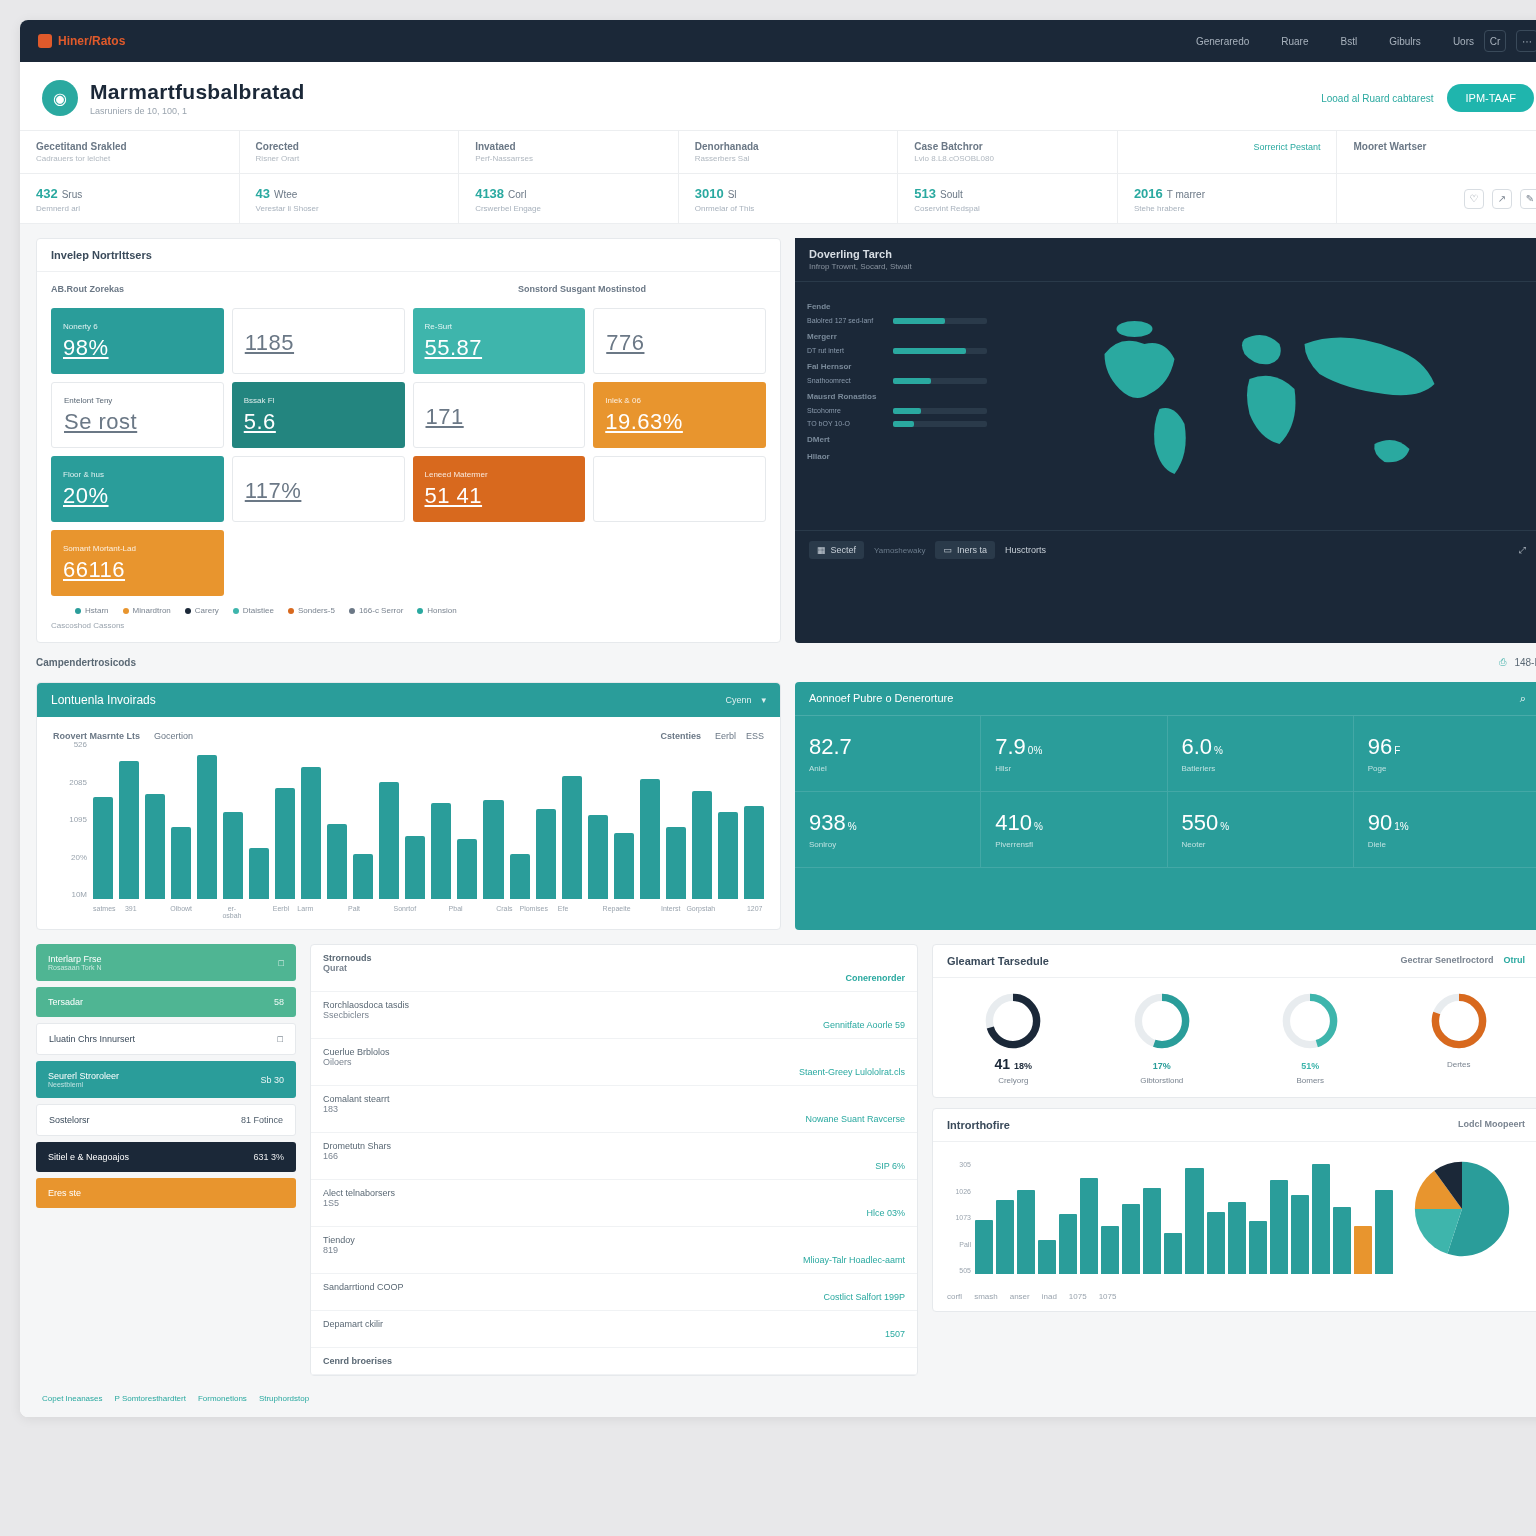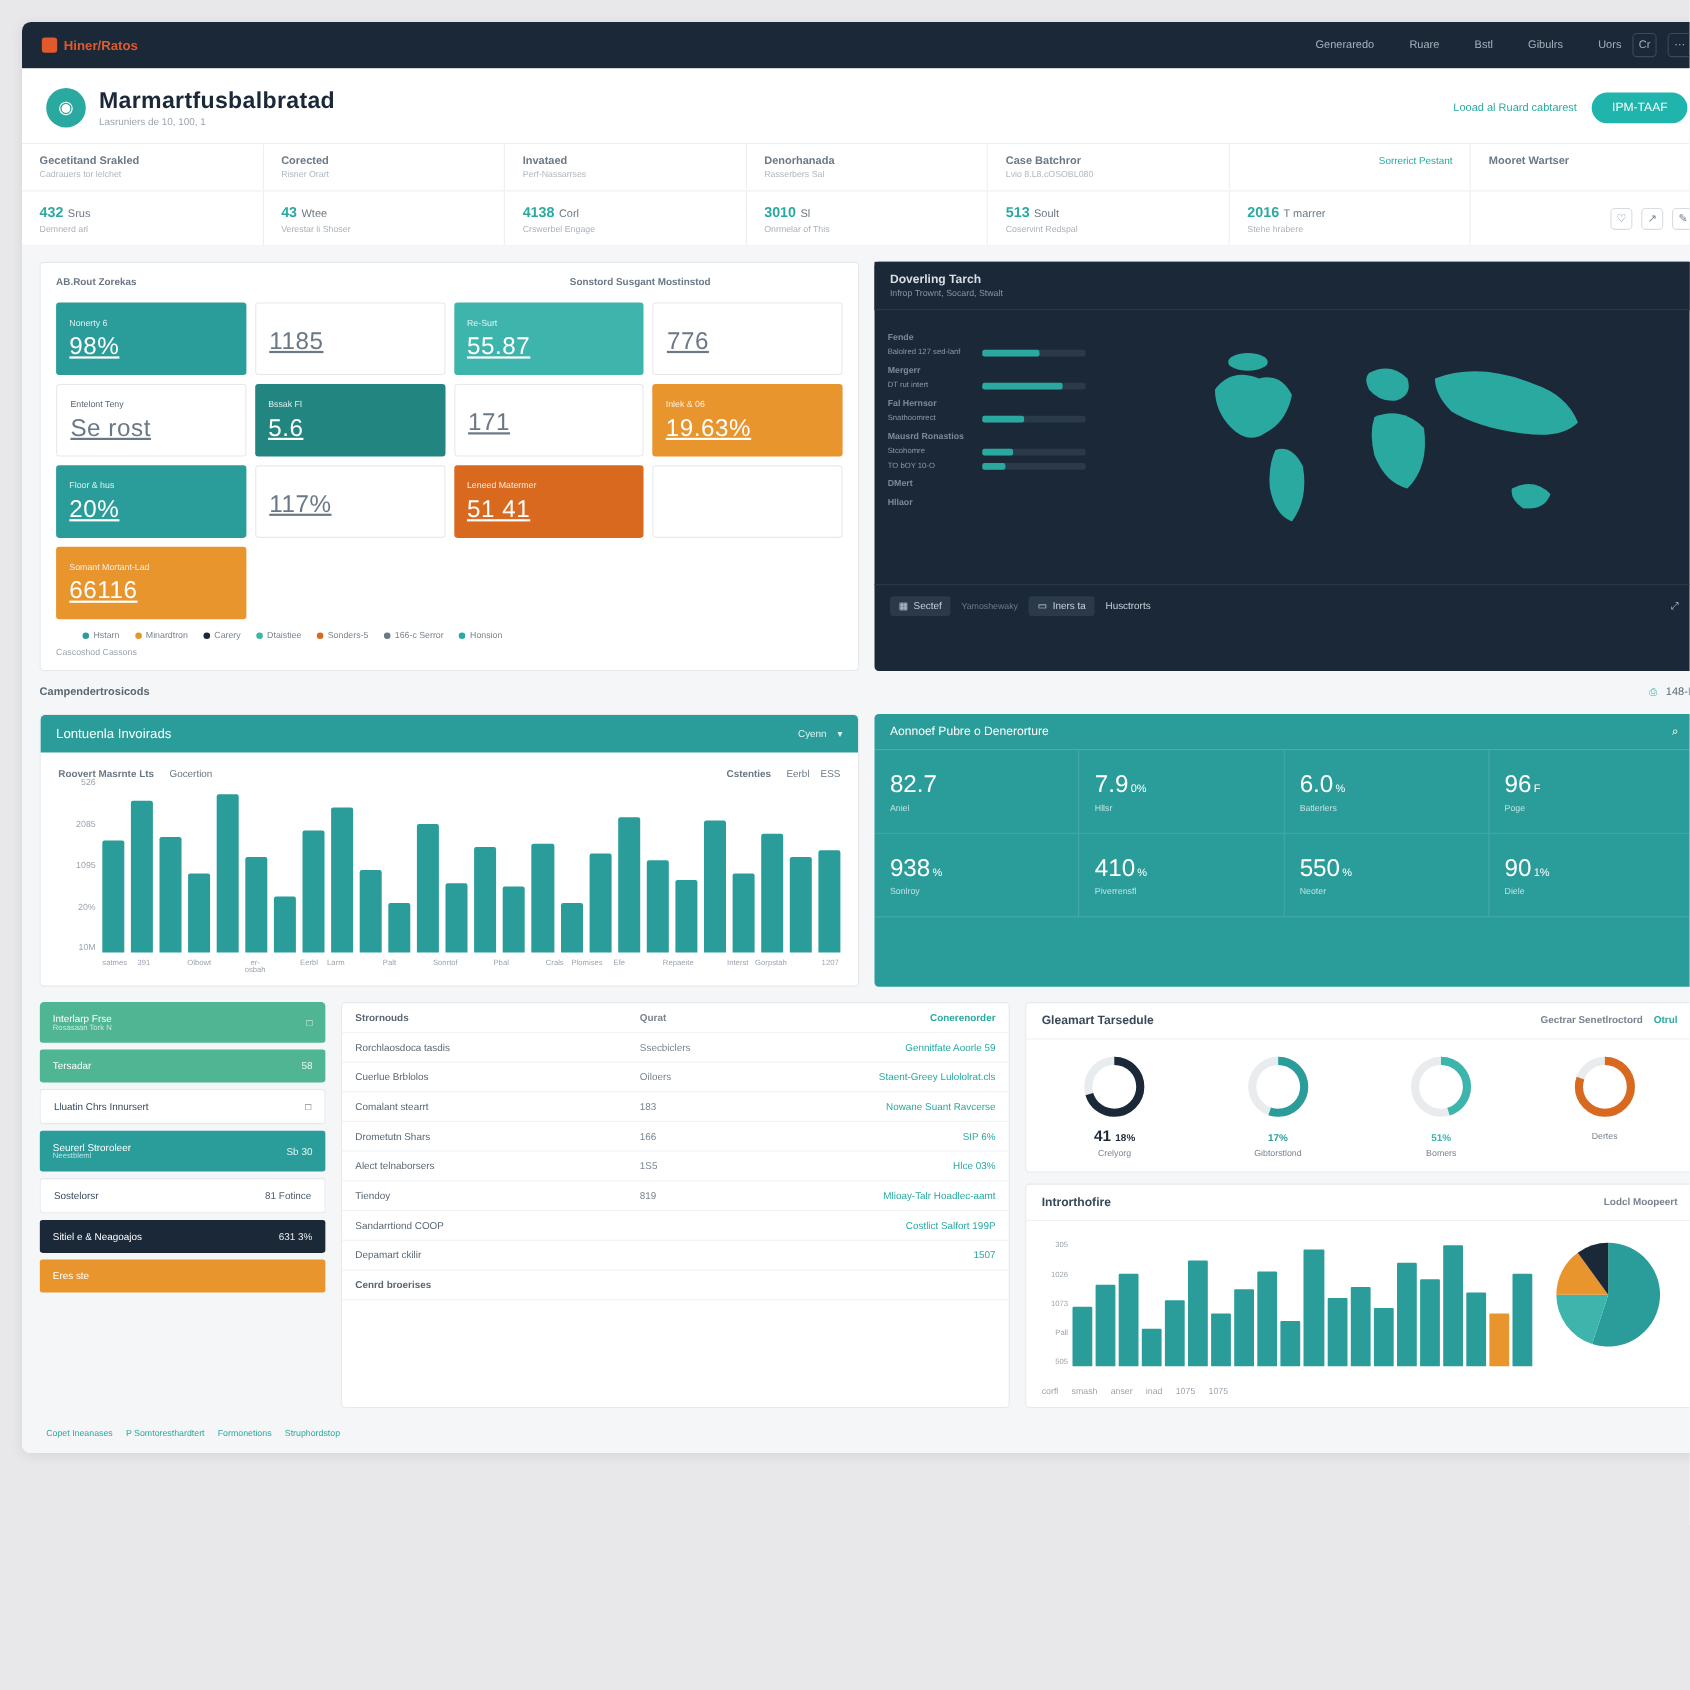--- a/index.html
+++ b/index.html
@@ -104,21 +104,21 @@
 .listcard .item { padding:10px 12px; font-size:9px; display:flex; align-items:center; margin-bottom:6px; border-radius:3px; color:#fff; }
 .listcard .item .il { flex:1; }
 .listcard .item .iv { font-size:9px; opacity:.9; }
 .listcard .item.green { background:#4fb593; }
 .listcard .item.teal { background:#2a9d9a; }
 .listcard .item.dark { background:#1b2838; }
 .listcard .item.orange { background:#e8952e; }
 .listcard .item.white { background:#fff; color:#3a4a5a; border:1px solid #e6e9ec; }
 
 .tbl { font-size:9px; }
-.tbl .tr { display:flex; padding:8px 12px; border-bottom:1px solid #f0f2f4; }
+.tbl .tr { display:flex; padding:8px 12px; border-bottom:1px solid #f0f2f4;flex-direction:column; }
 .tbl .tr .c1 { flex:2; color:#5a6874; } .tbl .tr .c2 { flex:1; color:#7a8490; } .tbl .tr .c3 { flex:1.5; color:#2aa9a0; text-align:right; }
 .tbl .th { font-weight:600; color:#3a4a5a; }
 
 
 .donuts { display:flex; gap:12px; padding:12px; }
 .donut { flex:1; text-align:center; }
 .donut svg { width:62px; height:62px; }
 .donut .dl { font-size:8px; color:#7a8490; margin-top:4px; }
 .donut .dv { font-size:14px; font-weight:600; }
 
@@ -202,20 +202,21 @@
     <div class="kpi">
       <span class="tiny-icon">♡</span>
       <span class="tiny-icon">↗</span>
       <span class="tiny-icon">✎</span>
     </div>
   </div>
 
   <div class="grid">
 
     <div class="panel">
+      <div class="panel-hd">Invelep Nortrlttsers</div>
       <div class="tilewrap">
         <div style="display:flex;gap:30px;margin-bottom:6px;">
           <div class="tile-section-label">AB.Rout Zorekas</div>
           <div class="tile-section-label" style="margin-left:auto;margin-right:120px;">Sonstord Susgant Mostinstod</div>
         </div>
         <div class="tiles" id="tiles">
             <div class="tile teal">
               <div class="tl">Nonerty 6</div>
               <div class="tv">98%</div>
             </div>

